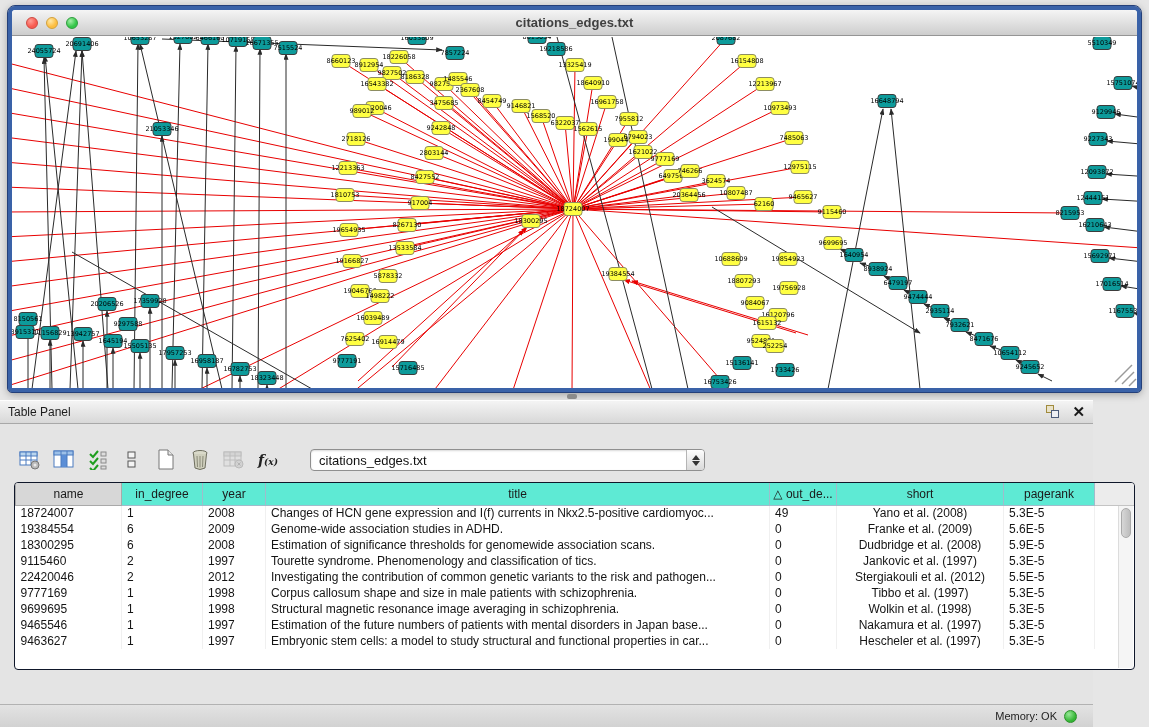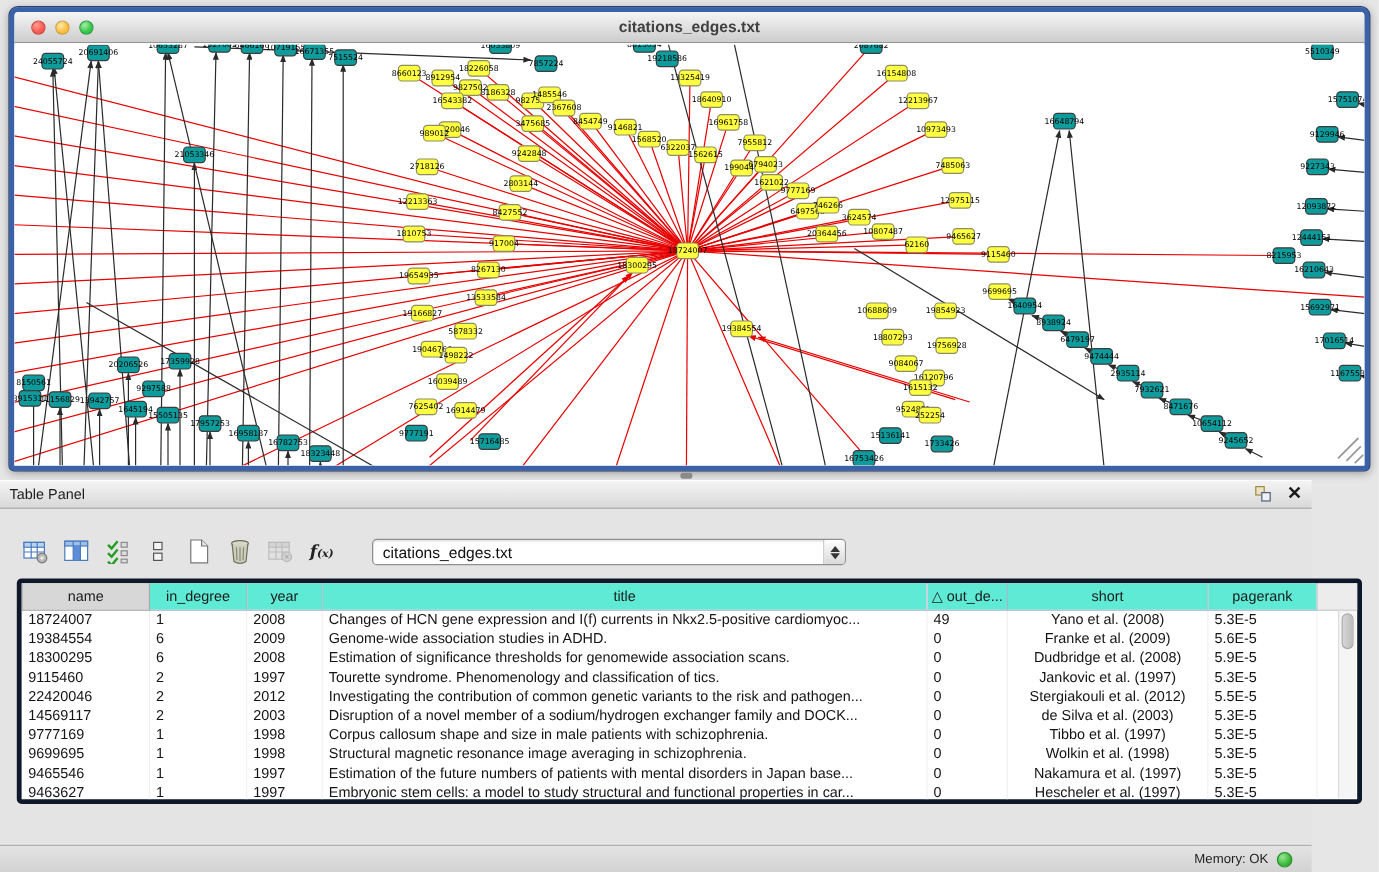--- a/index.html
+++ b/index.html
@@ -50,21 +50,21 @@
   .combo-label { flex:1; font-size:13px; color:#111; padding-left:8px; }
   .combo-stepper { width:18px; height:20px; border-left:1px solid #b5b5b5;
     background:linear-gradient(#fdfdfd,#d9d9d9); border-radius:0 3px 3px 0;
     display:flex; flex-direction:column; align-items:center; justify-content:center; gap:1px; }
   .combo-stepper i { width:0; height:0; border-left:4px solid transparent; border-right:4px solid transparent; }
   .combo-stepper i.up { border-bottom:5px solid #333; }
   .combo-stepper i.down { border-top:5px solid #333; }
 
   
   .table-box { position:absolute; left:14px; top:82px; width:1121px; height:188px;
-    background:#fff; border:4px solid #0f172a; border-radius:4px; overflow:hidden; }
+    background:#fff; border:1px solid #0f172a; border-radius:4px; overflow:hidden; }
   table.data { border-collapse:collapse; table-layout:fixed; width:1121px; }
   table.data th { height:22px; font-size:12px; font-weight:400; color:#1b1b1b;
     background:#5eead4; border:1px solid #9fbccb; border-top:none; text-align:center; overflow:hidden; white-space:nowrap; }
   table.data th.gray { background:#d7d7d7; border-color:#a9a9a9; }
   table.data th.filler { background:#ececec; border-color:#c4c4c4; border-right:none; }
   table.data td { height:16px; font-size:12px; color:#141414; padding:0 5px;
     white-space:nowrap; overflow:hidden; border-right:1px solid #f0f0f0; }
   table.data td.c { text-align:center;margin-left:44px; }
   .vscroll { position:absolute; top:23px; right:1px; bottom:1px; width:15px;
     background:#f5f5f5; border-left:1px solid #dcdcdc; }
@@ -893,30 +893,20 @@
             <td>22420046</td>
             <td>2</td>
             <td>2012</td>
             <td>Investigating the contribution of common genetic variants to the risk and pathogen...</td>
             <td>0</td>
             <td class="c">Stergiakouli et al. (2012)</td>
             <td>5.5E-5</td>
             <td></td>
           </tr>
           <tr>
-            <td>14569117</td>
-            <td>2</td>
-            <td>2003</td>
-            <td>Disruption of a novel member of a sodium/hydrogen exchanger family and DOCK...</td>
-            <td>0</td>
-            <td class="c">de Silva et al. (2003)</td>
-            <td>5.3E-5</td>
-            <td></td>
-          </tr>
-          <tr>
             <td>9777169</td>
             <td>1</td>
             <td>1998</td>
             <td>Corpus callosum shape and size in male patients with schizophrenia.</td>
             <td>0</td>
             <td class="c">Tibbo et al. (1997)</td>
             <td>5.3E-5</td>
             <td></td>
           </tr>
           <tr>

